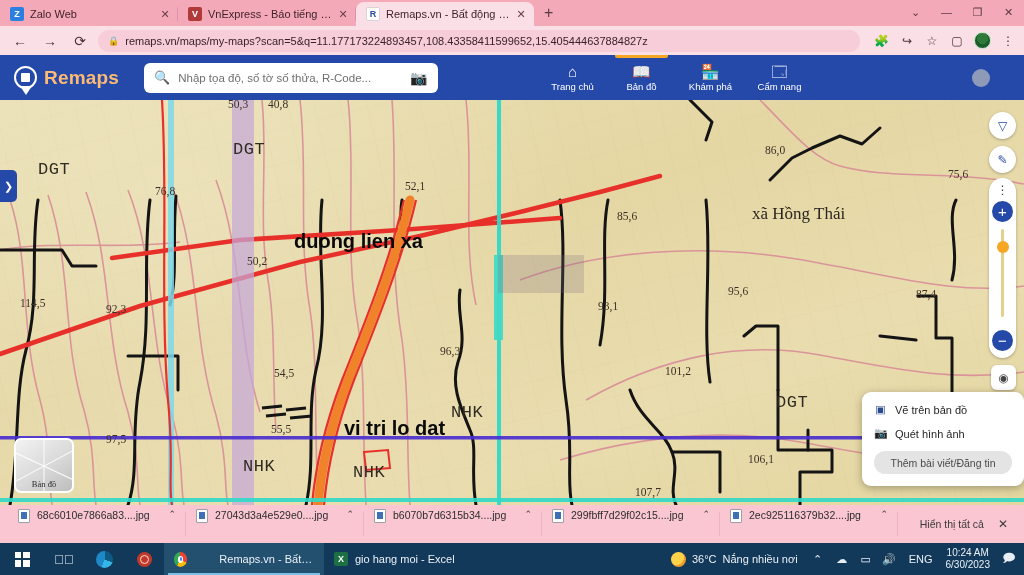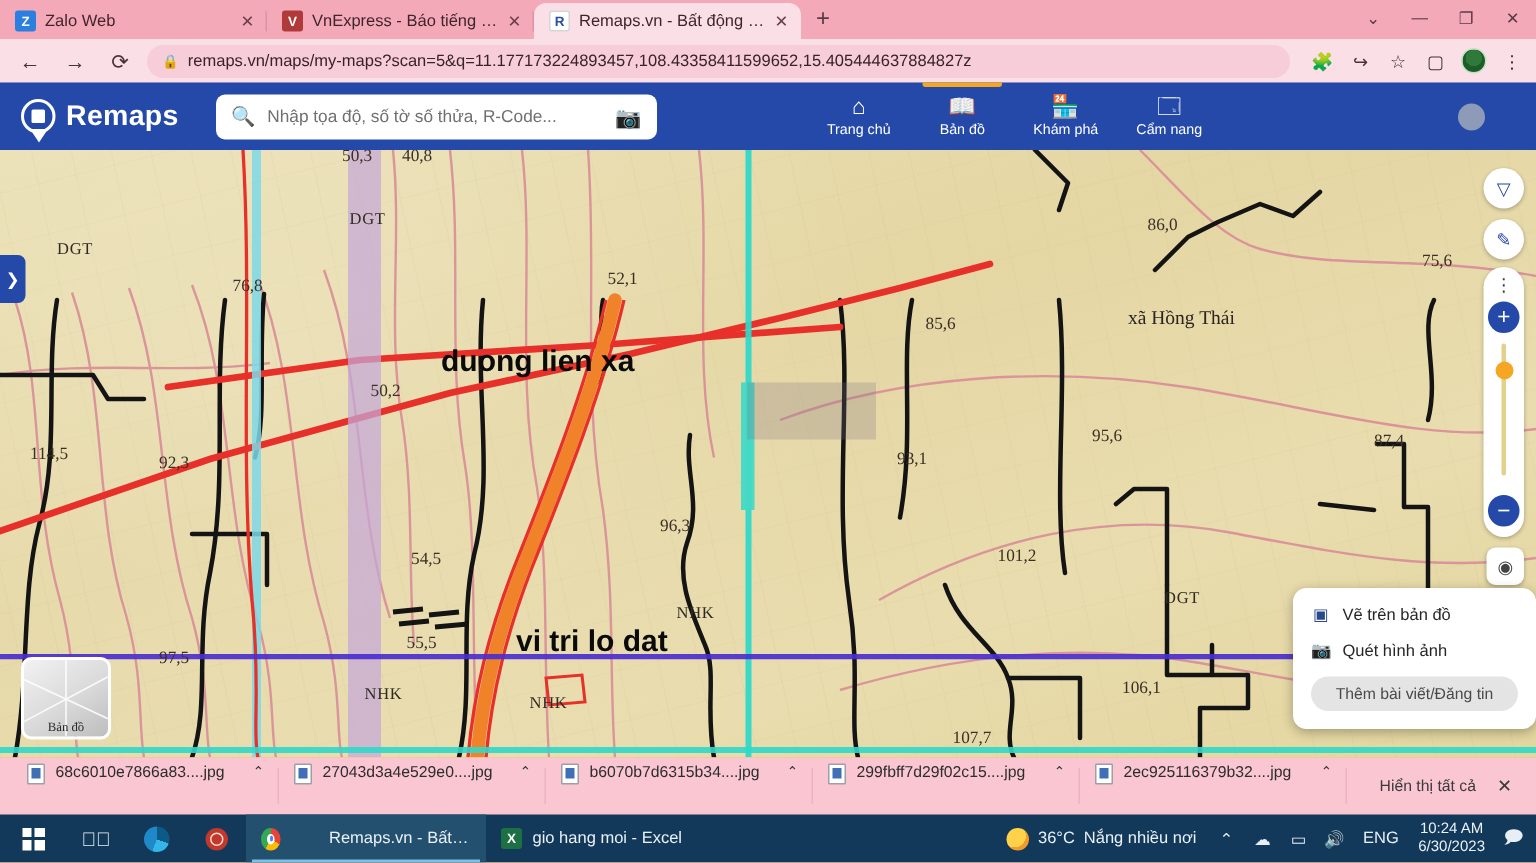--- a/index.html
+++ b/index.html
@@ -80,21 +80,21 @@
     width: 23px; height: 23px; border-radius: 50%;
     border: 2.5px solid #ffffff; position: relative;
     display: flex; align-items: center; justify-content: center;
   }
   .brand-mark i { display:block; width: 9px; height: 9px; background: #fff; border-radius:1px; }
   .brand-mark::after {
     content:""; position:absolute; bottom:-8px; left:50%; transform: translateX(-50%);
     width:0; height:0; border-left: 6px solid transparent; border-right: 6px solid transparent;
     border-top: 9px solid #ffffff;
   }
-  .brand-name { color:#ffffff; font-size: 19px; font-weight: bold; letter-spacing: .2px; }
+  .brand-name { color:#fdba74; font-size: 19px; font-weight: bold; letter-spacing: .2px; }
   .searchbox {
     width: 294px; height: 30px; background: #fff; border-radius: 6px;
     display: flex; align-items: center; gap: 8px; padding: 0 10px; margin-left: 4px;
   }
   .searchbox .s-ic { font-size: 13px; color: #3b3b3b; }
   .searchbox input {
     flex: 1; border: none; outline: none; font-size: 11.5px; color: #333;
     font-family: "Liberation Sans", sans-serif; background: transparent;
   }
   .searchbox input::placeholder { color: #6f6f6f; }
@@ -129,22 +129,22 @@
   }
   .mapbg::after{
     content:""; position:absolute; inset:0; opacity:.25;
     background:
       repeating-linear-gradient(78deg, rgba(170,150,100,.18) 0 1px, transparent 1px 26px),
       repeating-linear-gradient(-14deg, rgba(170,150,100,.13) 0 1px, transparent 1px 34px);
   }
   svg.maplayer { position: absolute; inset: 0; width: 1024px; height: 405px; }
 
   .mlabel { position: absolute; font-size: 11.5px; color: #3b3026; font-family: "Liberation Serif", serif; white-space: nowrap; }
-  .mlabel.code { font-family: Liberation Serif, serif; font-size: 11px; letter-spacing: .5px; color:#2f2a22;padding-left:40px; }
-  .mlabel.place { font-size: 13px; font-family: "Liberation Serif", serif; color: #2b2520; }
+  .mlabel.code { font-family: Liberation Mono, monospace; font-size: 17px; letter-spacing: .5px; color:#2f2a22;padding-left:40px; }
+  .mlabel.place { font-size: 17px; font-family: "Liberation Serif", serif; color: #2b2520; }
   .annot {
     position: absolute; font-size: 20px; font-weight: bold; color: #0a0a0a;
     white-space: nowrap; font-family: "Liberation Sans", sans-serif;
   }
 
   
   .expander {
     position: absolute; left: 0; top: 70px; width: 17px; height: 32px;
     background: #2549a8; border-radius: 0 5px 5px 0;
     display: flex; align-items: center; justify-content: center;

